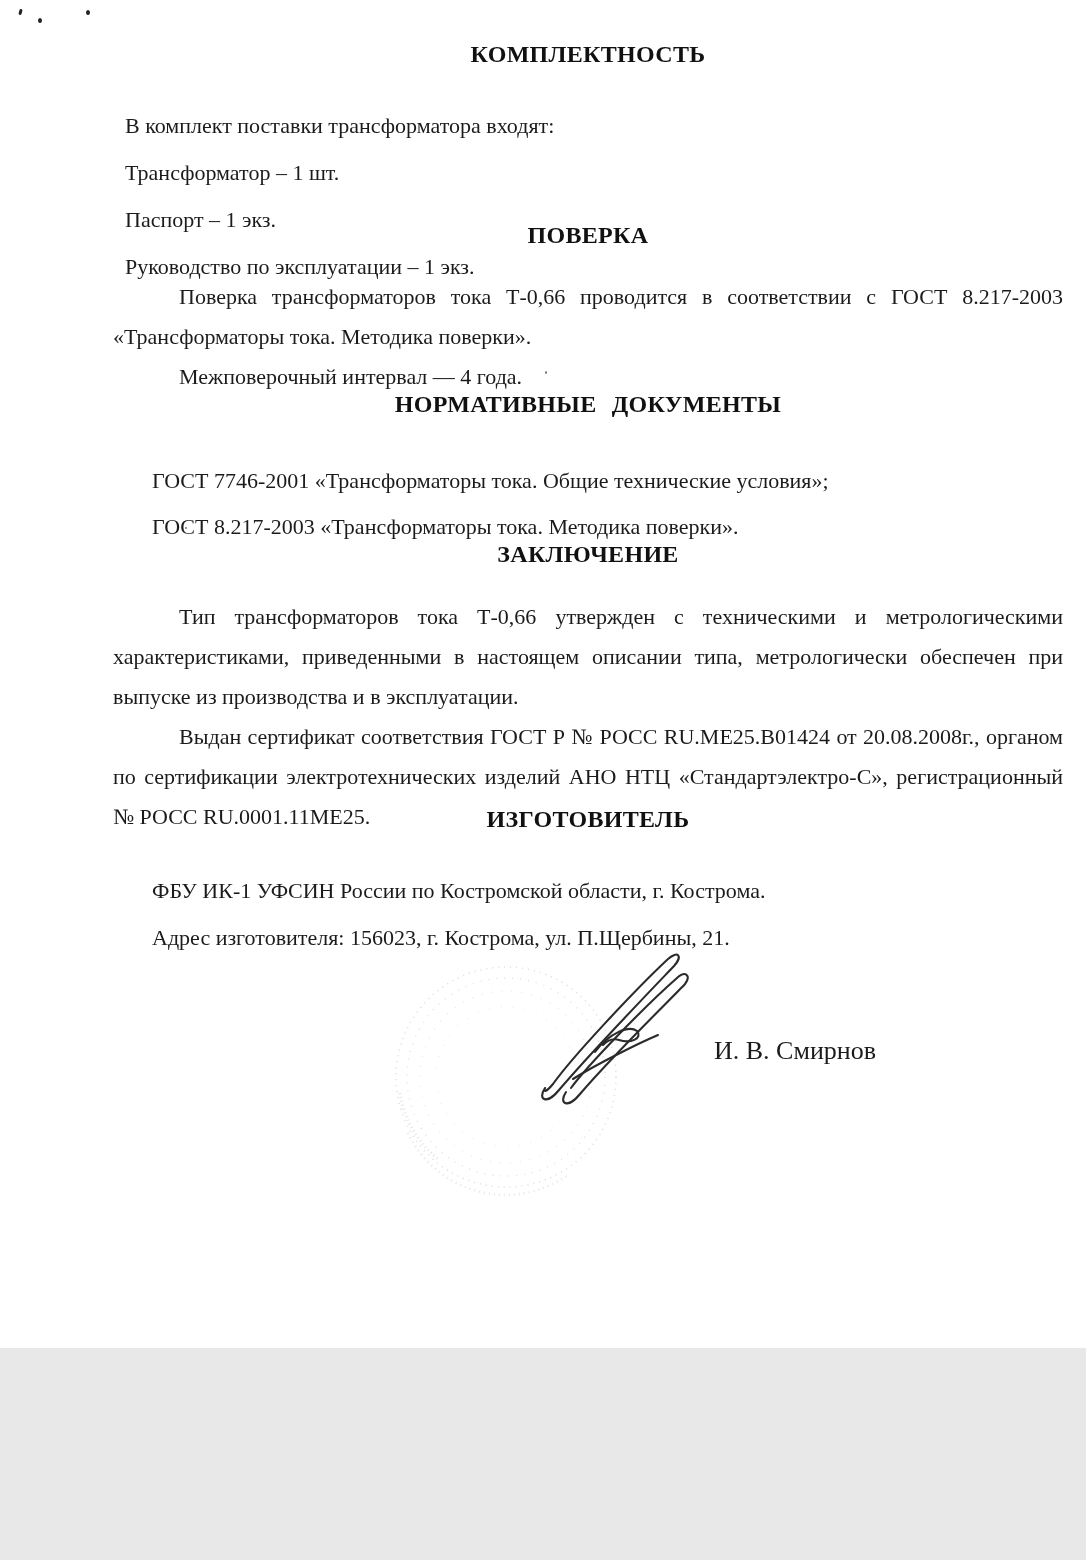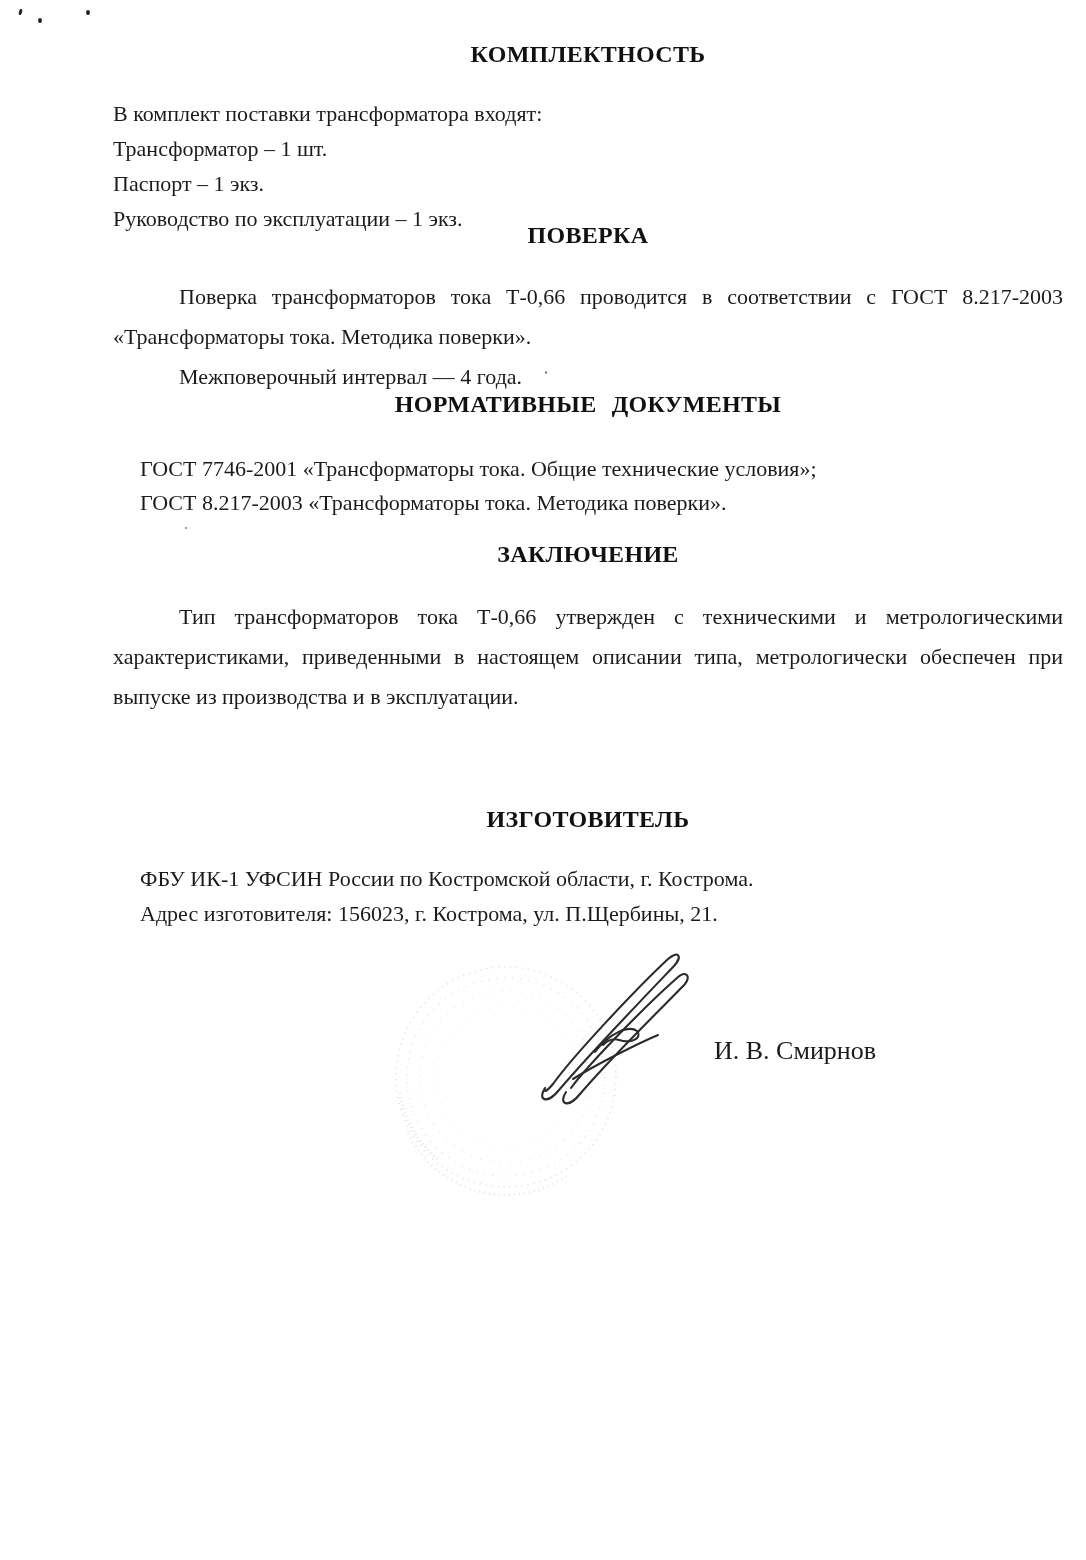--- a/index.html
+++ b/index.html
@@ -1,19 +1,19 @@
 <!DOCTYPE html>
 <html lang="ru"><head>
 <meta charset="utf-8">
 <title>Scanned document</title>
 <style>
   html,body { margin:0; padding:0; background:#e8e8e8; }
   .page {
     position:relative;
-    width:1086px; height:1560px;
+    width:1086px; height:1348px;
     margin:0 auto;
     background:#ffffff;
     overflow:hidden;
     font-family:"Liberation Serif","DejaVu Serif",serif;
     color:#1b1b1b;
     -webkit-font-smoothing:antialiased;
   }
   .heading {
     position:absolute; left:113px; right:23px;
     text-align:center;
@@ -29,21 +29,21 @@
     font-size:22px;
     line-height:35px;
   }
   .para {
     margin:0;
     text-align:justify;
     text-justify:inter-word;
     text-indent:66px;
     line-height:40px;
   }
-  .plainline { margin:0; }
+  .plainline { margin:12px; }
   .indent-list { padding-left:27px; line-height:34px; }
   .sig-lines { line-height:31px; }
   .signee { position:absolute; font-size:26px; white-space:nowrap; }
   .speck { position:absolute; background:#222; border-radius:50%; }
   .stamp-svg { position:absolute; filter:blur(0.5px); }
   .sign-svg { position:absolute; }
 </style>
 </head>
 <body>
 
@@ -75,20 +75,21 @@
 
   <div class="bodyblock indent-list" style="top:452px;">
     <p class="plainline">ГОСТ 7746-2001 «Трансформаторы тока. Общие технические условия»;</p>
     <p class="plainline">ГОСТ 8.217-2003 «Трансформаторы тока. Методика поверки».</p>
   </div>
 
   <div class="heading" style="top:541px;">ЗАКЛЮЧЕНИЕ</div>
 
   <div class="bodyblock" style="top:597px;">
     <p class="para">Тип трансформаторов тока Т-0,66 утвержден с техническими и метрологическими характеристиками, приведенными в настоящем описании типа, метрологически обеспечен при выпуске из производства и в эксплуатации.</p>
+    <p class="para">Выдан сертификат соответствия ГОСТ Р № РОСС RU.ME25.B01424 от 20.08.2008г., органом по сертификации электротехнических изделий АНО НТЦ «Стандартэлектро-С», регистрационный № РОСС RU.0001.11МЕ25.</p>
   </div>
 
   <div class="heading" style="top:806px;">ИЗГОТОВИТЕЛЬ</div>
 
   <div class="bodyblock indent-list" style="top:861px;line-height:35px;">
     <p class="plainline">ФБУ ИК-1 УФСИН России по Костромской области,  г. Кострома.</p>
     <p class="plainline">Адрес  изготовителя: 156023, г. Кострома, ул. П.Щербины, 21.</p>
   </div>
 
   <svg class="stamp-svg" style="left:378px;top:963px;" width="258" height="240" viewBox="0 0 258 240" aria-hidden="true">

